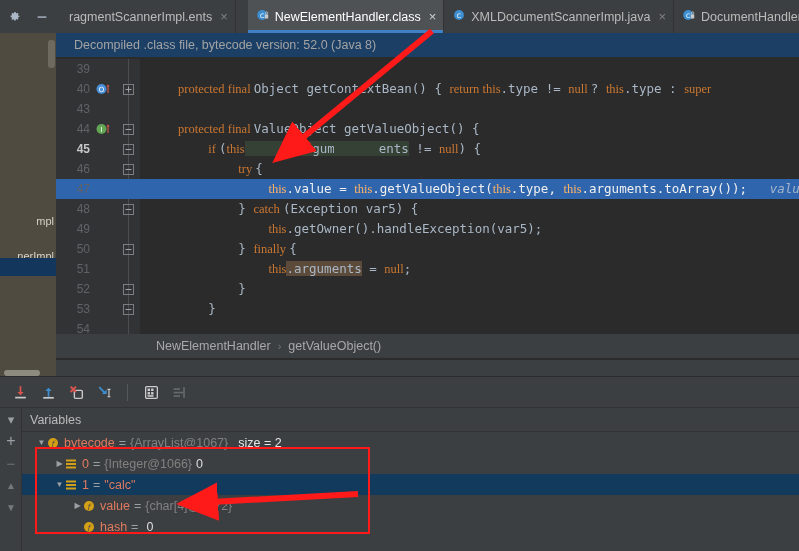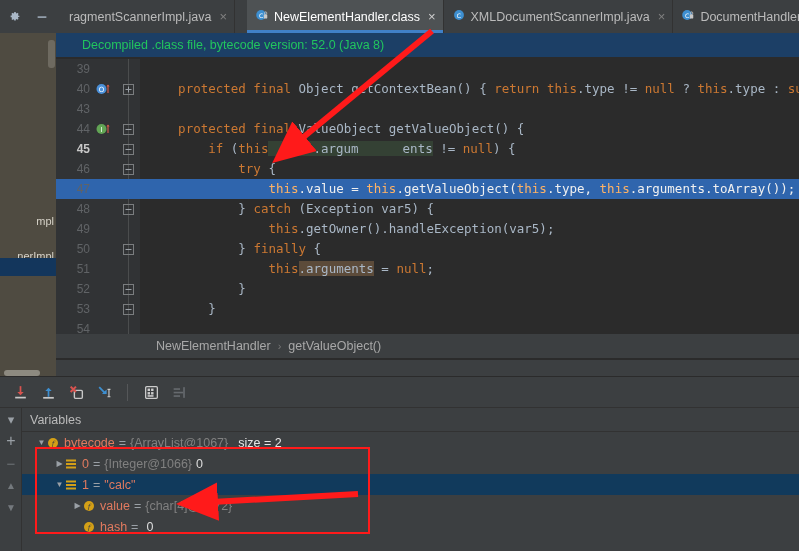--- a/index.html
+++ b/index.html
@@ -79,21 +79,21 @@
   .tab.active .tabclose { color: #cfcfcf; }
 
   
   .editor-wrap {
     position: absolute; left: 56px; top: 33px; right: 0; height: 327px;
     background: #2b2b2b;
   }
   .notif {
     height: 25px; background: #1c3f66;
     display: flex; align-items: center;
-    padding-left: 26px; font-size: 12.5px; color: #22c55e;
+    padding-left: 18px; font-size: 12.5px; color: #a3a3a3;
     border-bottom: 1px solid #2b2b2b;
   }
   .code-area {
     position: absolute; left: 0; top: 26px; right: 0; bottom: 0;
     background: #2b2b2b; overflow: hidden;
   }
   .gutter {
     position: absolute; left: 0; top: 0; width: 84px; bottom: 21px;
     background: #313335;
   }
@@ -117,21 +117,21 @@
   .ln .fold {
     position: absolute; left: 66px; width: 13px; height: 20px;
     display: flex; align-items: center; justify-content: center;
     color: #888888; font-size: 9px;
   }
   .ln .code { position: absolute; left: 92px; color: #a9b7c6; }
   .ln.exec { background: #2f65ad; }
   .ln.exec .code { color: #e8e8e8; }
 
   
-  .kw  { color: #cc7832; }
+  .kw  { color: #cc7832; font-family: Liberation Serif, serif; }
   .typ { color: #a9b7c6; }
   .fn  { color: #a9b7c6; }
   .pun { color: #a9b7c6; }
   .hl-ident { background: #344134; padding-left: 45px; }
   .hl-write { background: #5c4b3a; }
   .exec .kw { color: #ffb366; }
   .exec .typ, .exec .fn, .exec .pun { color: #f0f0f0; }
   .inline-hint {
     color: #b8c4d0; font-style: italic; opacity: .85;
   }
@@ -245,21 +245,21 @@
         <svg width="14" height="14" viewBox="0 0 16 16">
           <rect x="3" y="7.3" width="10" height="1.6" fill="#a9b7c6"></rect>
         </svg>
       </div>
     </div>
 
     <div class="tabstrip">
 
       <div class="tab">
         <span class="tabicon"></span>
-        <span>ragmentScannerImpl.java</span>
+        <span>ragmentScannerImpl.ents</span>
         <span class="tabclose">×</span>
       </div>
 
       <div class="tab active">
         <span class="tabicon">
           <svg width="14" height="14" viewBox="0 0 16 16">
             <circle cx="7" cy="8" r="5.6" fill="#3d8fd1"></circle>
             <text x="7" y="11" font-size="7" fill="#ffffff" text-anchor="middle" font-family="DejaVu Sans, sans-serif">C</text>
             <rect x="10" y="7" width="4" height="5" rx="1" fill="#c8c8c8"></rect>
             <path d="M11 7V5.6a1.2 1.2 0 012.4 0V7" stroke="#c8c8c8" stroke-width="0.9" fill="none"></path>

